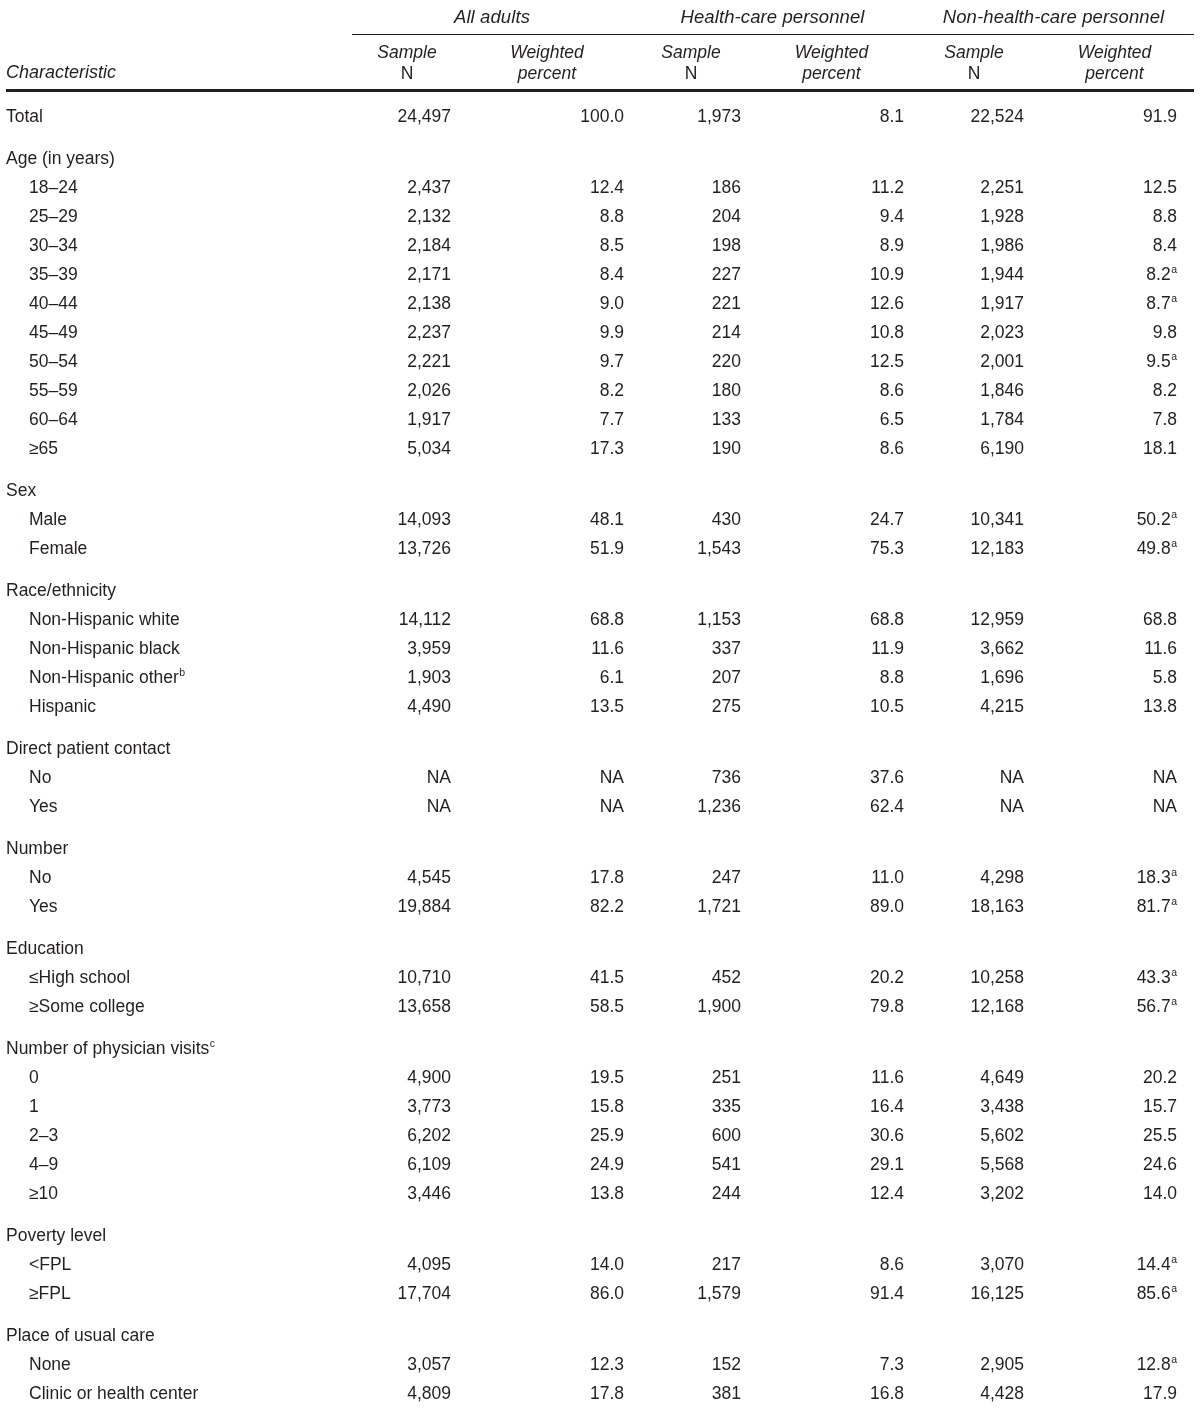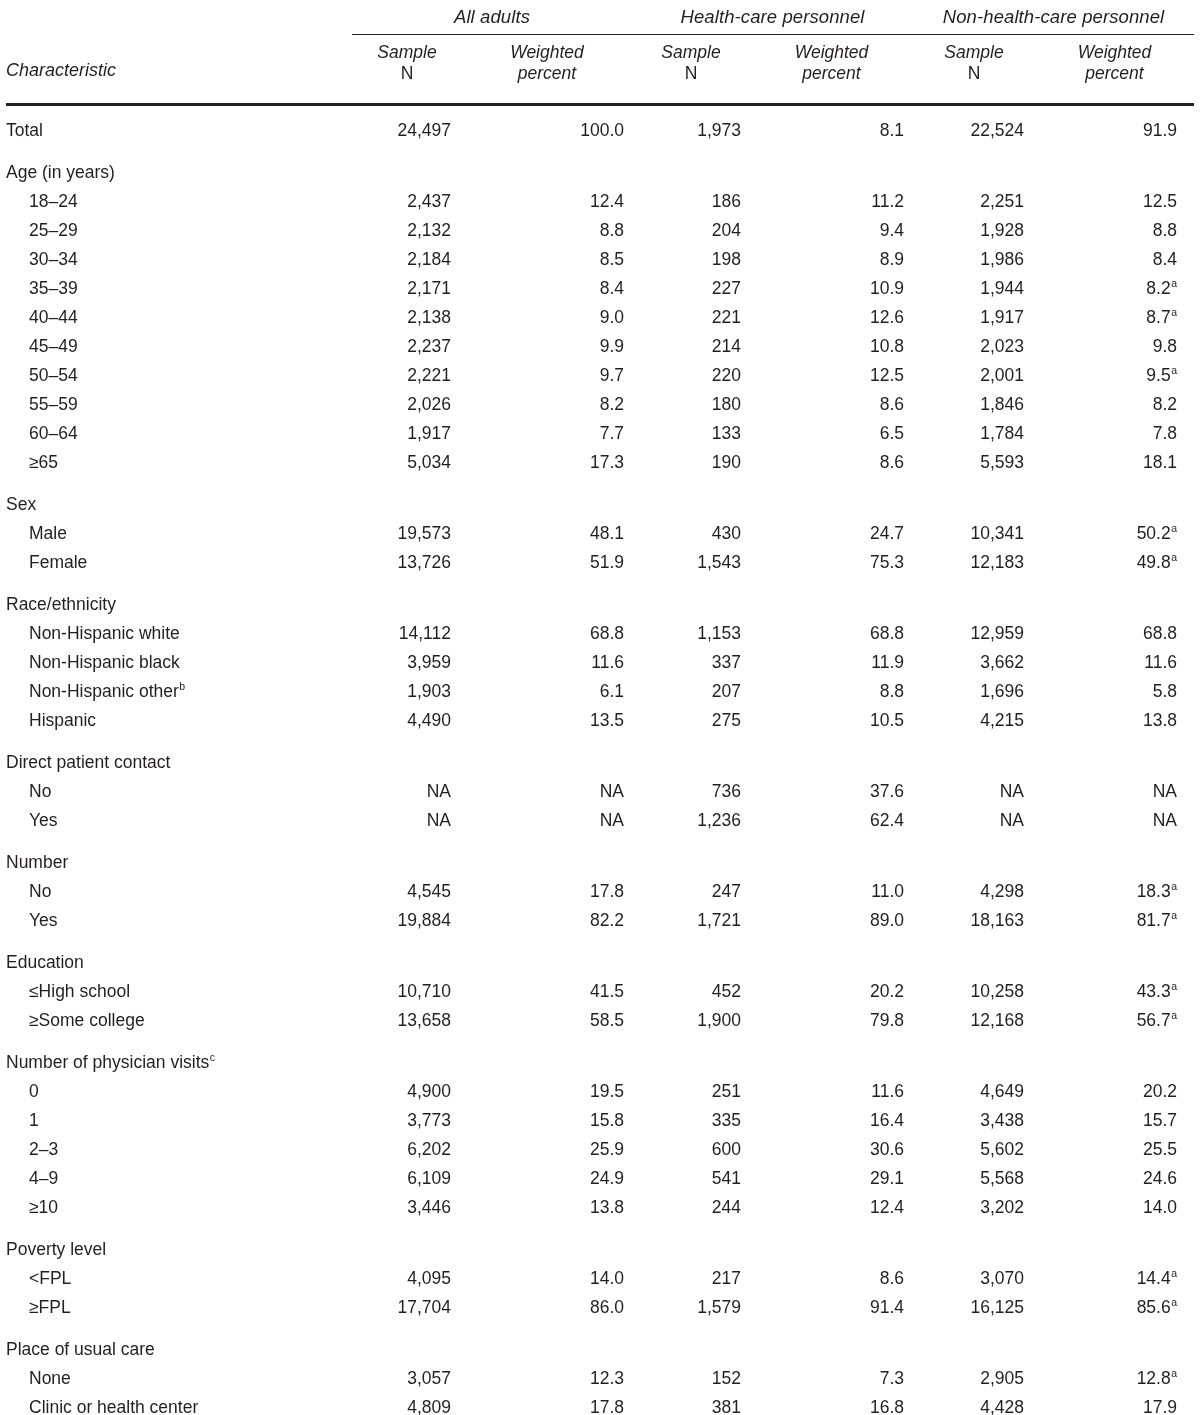--- a/index.html
+++ b/index.html
@@ -64,34 +64,34 @@
   .rule-row td.gap {
     border: 0;
   }
 
   .sub-head {
     font-style: italic;
     font-size: 17.5px;
     text-align: center;
     font-weight: normal;
     vertical-align: bottom;
-    padding: 7px 0 20px 0;
+    padding: 7px 0 6px 0;
     line-height: 1.18;
   }
   .sub-head .n-line {
     font-style: normal;
     display: block;
   }
   .char-head {
     font-style: italic;
     font-size: 18px;
     text-align: left;
     font-weight: normal;
     vertical-align: bottom;
-    padding: 7px 0 22px 0;
+    padding: 7px 0 6px 0;
   }
 
   
   tr.thick-rule td {
     border-bottom: 3px solid #231f20;
     padding: 0;
     height: 0;
     line-height: 0;
     font-size: 0;
   }
@@ -314,32 +314,32 @@
           <td class="num p2">6.5</td>
           <td class="num n3">1,784</td>
           <td class="num p3">7.8</td>
         </tr>
         <tr class="data-row">
           <td class="lbl indent">≥65</td>
           <td class="num n1">5,034</td>
           <td class="num p1">17.3</td>
           <td class="num n2">190</td>
           <td class="num p2">8.6</td>
-          <td class="num n3">5,593</td>
+          <td class="num n3">6,190</td>
           <td class="num p3">18.1</td>
         </tr>
         <tr class="gap-row">
           <td colspan="7"></td>
         </tr>
         <tr class="section-row">
           <td class="lbl" colspan="7">Sex</td>
         </tr>
         <tr class="data-row">
           <td class="lbl indent">Male</td>
-          <td class="num n1">19,573</td>
+          <td class="num n1">14,093</td>
           <td class="num p1">48.1</td>
           <td class="num n2">430</td>
           <td class="num p2">24.7</td>
           <td class="num n3">10,341</td>
           <td class="num p3">50.2<sup>a</sup></td>
         </tr>
         <tr class="data-row">
           <td class="lbl indent">Female</td>
           <td class="num n1">13,726</td>
           <td class="num p1">51.9</td>

